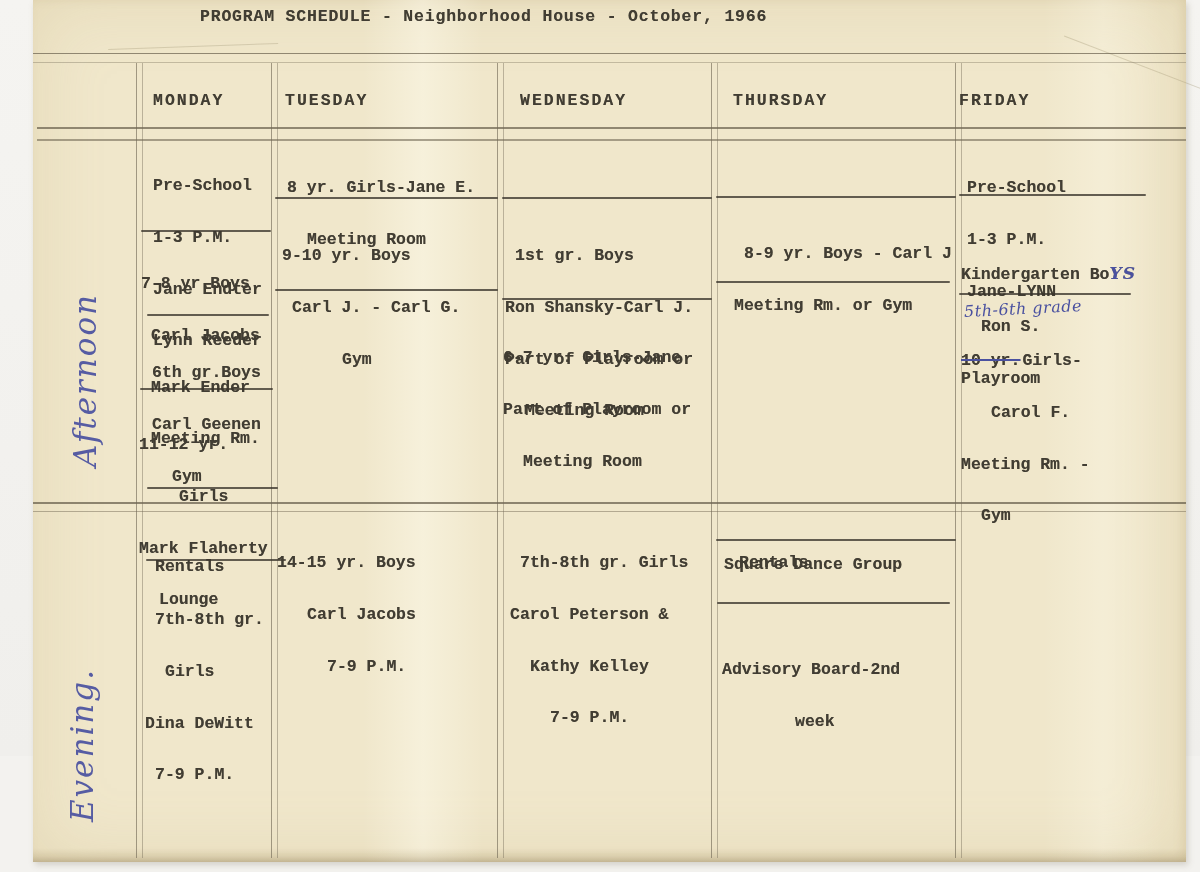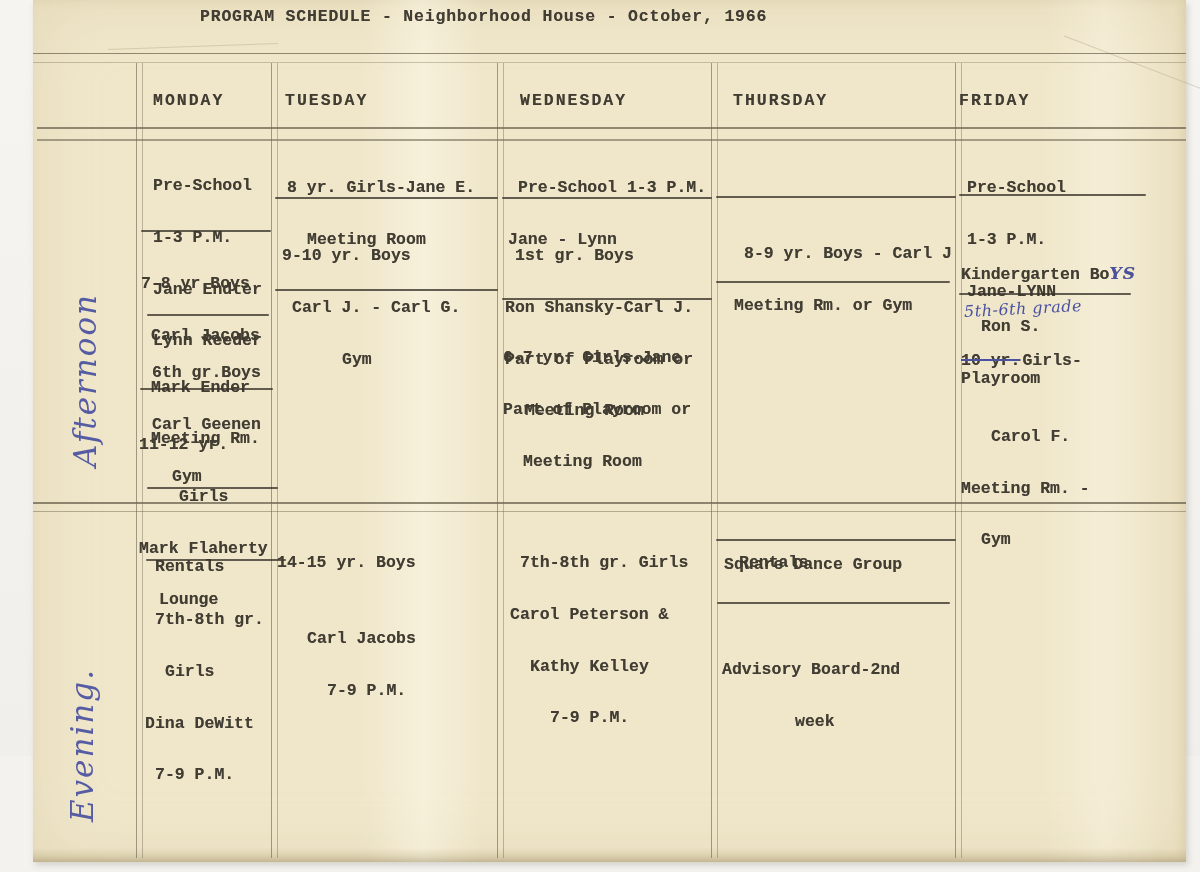--- a/index.html
+++ b/index.html
@@ -22,21 +22,21 @@
   .crease2{position:absolute;left:75px;top:36px;width:170px;height:10px;border-bottom:1px solid rgba(150,138,105,.30);
          transform:rotate(-2deg);}
 
   
   .tw{color:#413d33;font-size:16.5px;line-height:17.2px;font-weight:700;
       text-shadow:0 0 .6px rgba(62,56,44,.55);white-space:pre;}
   .title{position:absolute;left:200px;top:8px;letter-spacing:.8px;}
   .day{position:absolute;top:92px;letter-spacing:2px;}
   .blk{position:absolute;}
   .ln{white-space:pre;}
-  .i1{margin-left:10px;}.i2{margin-left:20px;}.i3{margin-left:30px;margin-top:24px;}
+  .i1{margin-left:10px;}.i2{margin-left:20px;}.i3{margin-left:30px;}
   .i4{margin-left:40px;}.i5{margin-left:50px;}.i6{margin-left:60px;}.i13{margin-left:73px;}
 
   
   .vline{position:absolute;top:63px;height:795px;width:5px;
          border-left:1.5px solid rgba(112,103,84,.62);
          border-right:1px solid rgba(112,103,84,.42);}
   .hline{position:absolute;}
   .hline-top{left:33px;top:53px;width:1153px;height:8px;
          border-top:1.8px solid rgba(108,99,80,.72);
          border-bottom:1px solid rgba(108,99,80,.35);}
@@ -138,24 +138,20 @@
     <div class="ln i1">Carl J. - Carl G.</div>
     <div class="ln i6">Gym</div>
   </div>
   <div class="rule" style="left:275px;top:289px;width:223px"></div>
   <div class="blk tw" style="left:277px;top:520px">
     <div class="ln">14-15 yr. Boys</div>
     <div class="ln i3">Carl Jacobs</div>
     <div class="ln i5">7-9 P.M.</div>
   </div>
 
-  <div class="blk tw" style="left:508px;top:145px">
-    <div class="ln i1">Pre-School 1-3 P.M.</div>
-    <div class="ln">Jane - Lynn</div>
-  </div>
   <div class="rule" style="left:502px;top:197px;width:210px"></div>
   <div class="blk tw" style="left:505px;top:213px">
     <div class="ln i1">1st gr. Boys</div>
     <div class="ln">Ron Shansky-Carl J.</div>
     <div class="ln">Part of Playroom or</div>
     <div class="ln i2">Meeting Room</div>
   </div>
   <div class="rule" style="left:502px;top:298px;width:210px"></div>
   <div class="blk tw" style="left:503px;top:315px">
     <div class="ln">6-7 yr. Girls-Jane</div>

